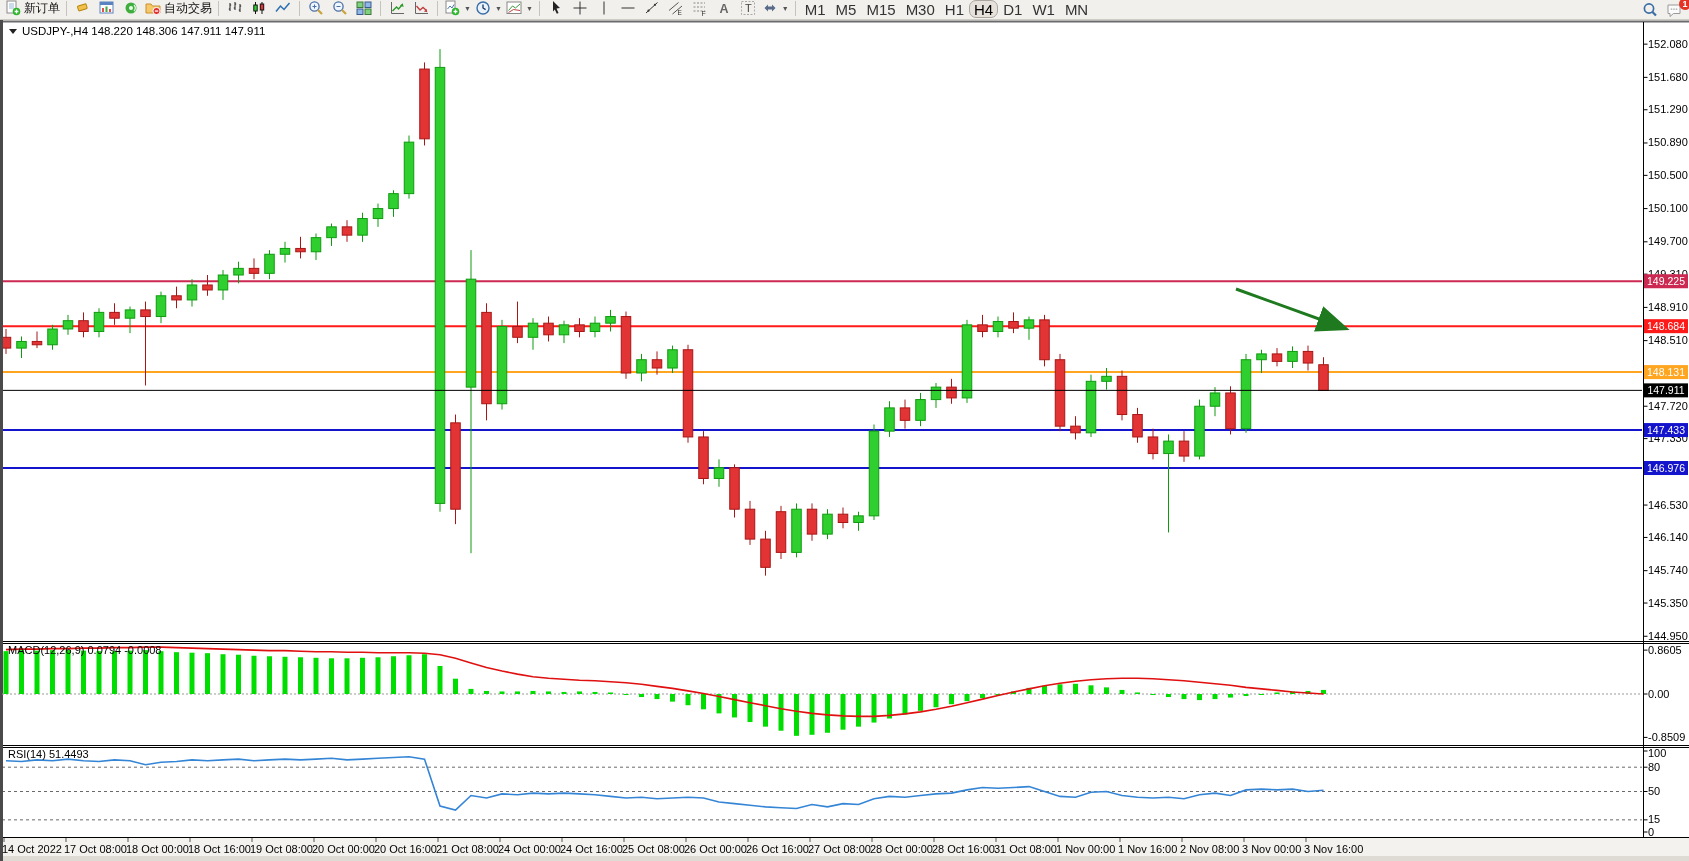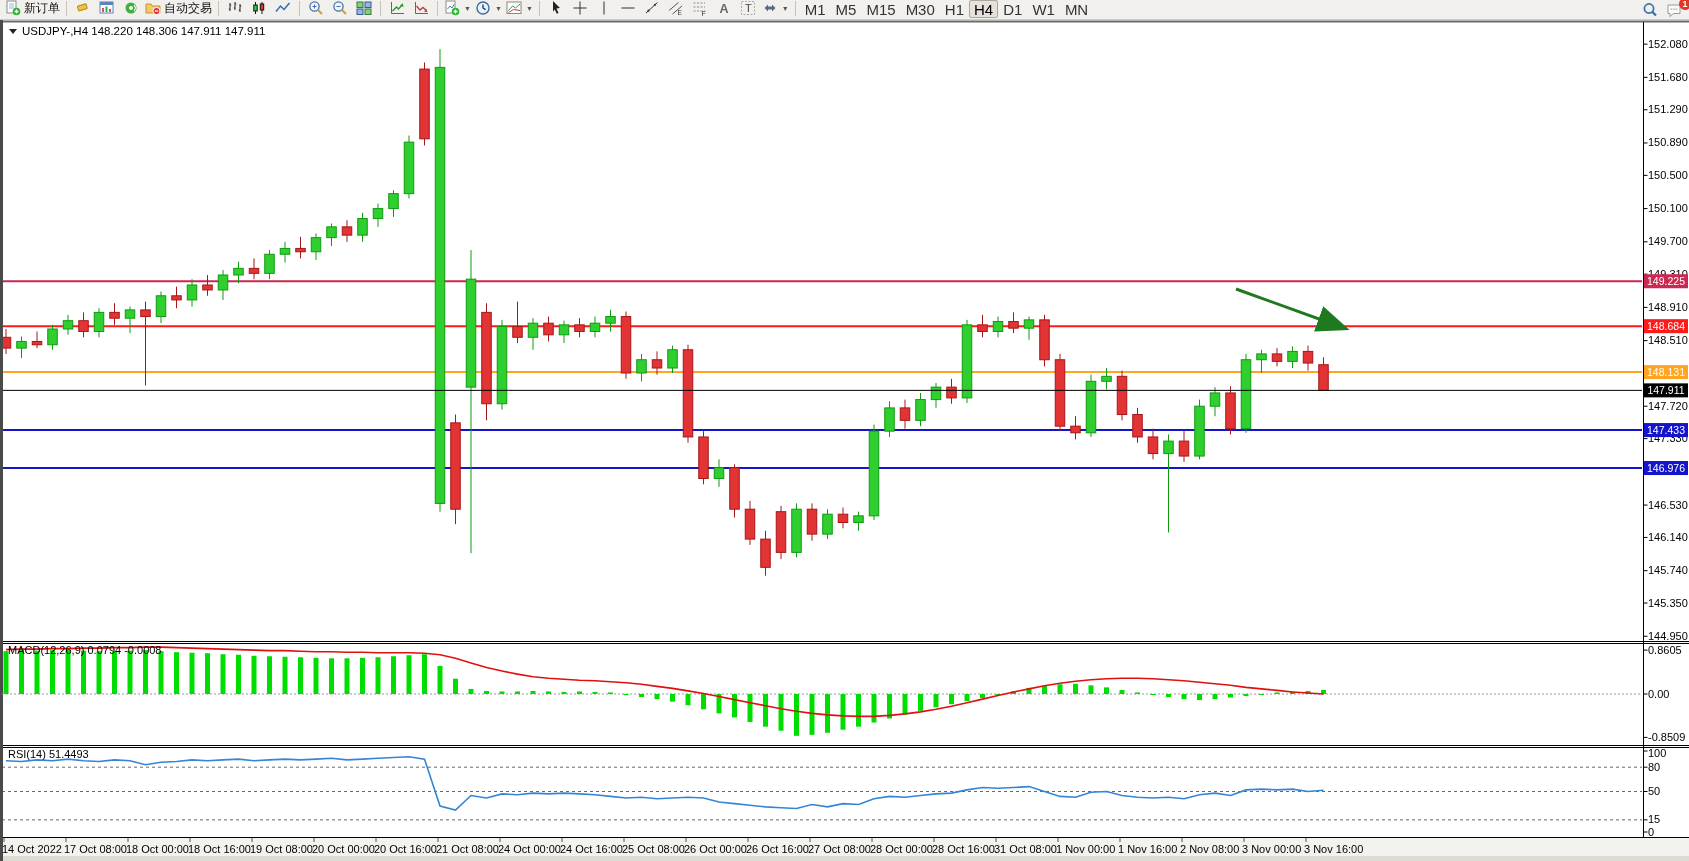--- a/index.html
+++ b/index.html
@@ -6,21 +6,21 @@
     font-family:"Liberation Sans",sans-serif;}
   .toolbar{height:20px;display:flex;align-items:center;background:#f2f0ed;
     border-bottom:1px solid #cfccc6;padding:0 3px;box-sizing:border-box;white-space:nowrap;}
   .tb-btn{height:18px;min-width:20px;display:inline-flex;align-items:center;justify-content:center;
     gap:3px;padding:0 2px;font-size:12px;color:#222;cursor:default;}
   .tb-btn svg{display:block}
   .tb-label{font-size:12px;color:#111;}
   .tb-sep{width:1px;height:15px;background:#c6c3bd;margin:0 4px;display:inline-block;}
   .tb-spacer{flex:1}
   .tf-btn{font-size:15px;color:#333;padding:0 5px;height:16px;display:inline-flex;align-items:center;cursor:default;}
-  .tf-btn.active{background:#e6e2db;border:1px solid #aaa69e;border-radius:2px;color:#000;padding:0 4px;}
+  .tf-btn.active{background:#e6e2db;border:1px solid #aaa69e;border-radius:7px;color:#000;padding:0 4px;}
   .caret{font-size:7px;color:#555;margin-left:1px;}
   .chat-wrap{position:relative;display:inline-flex;}
   .badge{position:absolute;top:-3px;right:-5px;background:#e23324;color:#fff;font-size:9px;
     width:12px;height:12px;border-radius:50%;display:flex;align-items:center;justify-content:center;font-weight:bold;}
   .chart-window{position:relative;width:1689px;height:841px;}
   svg text{font-family:"Liberation Sans",sans-serif;}
 </style>
 </head>
 <body>
 

